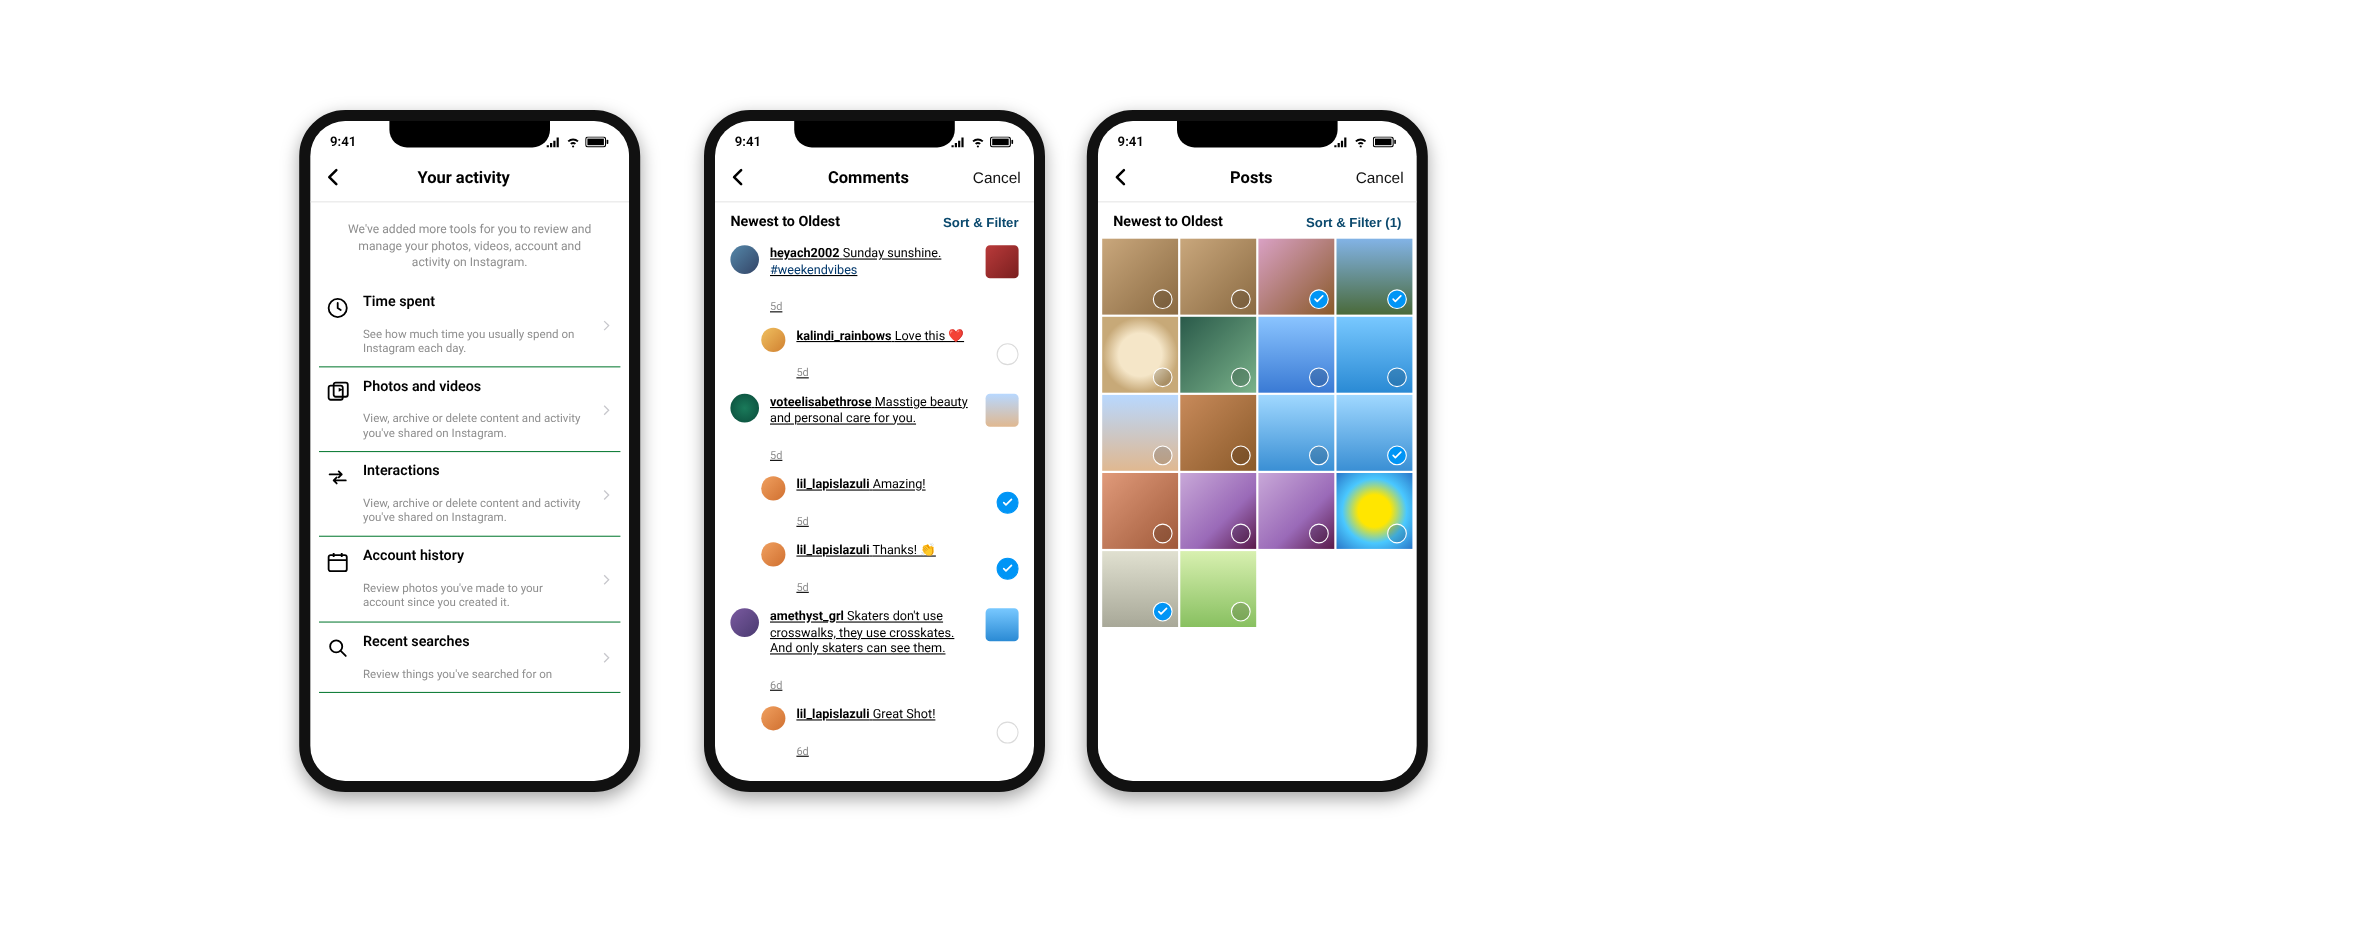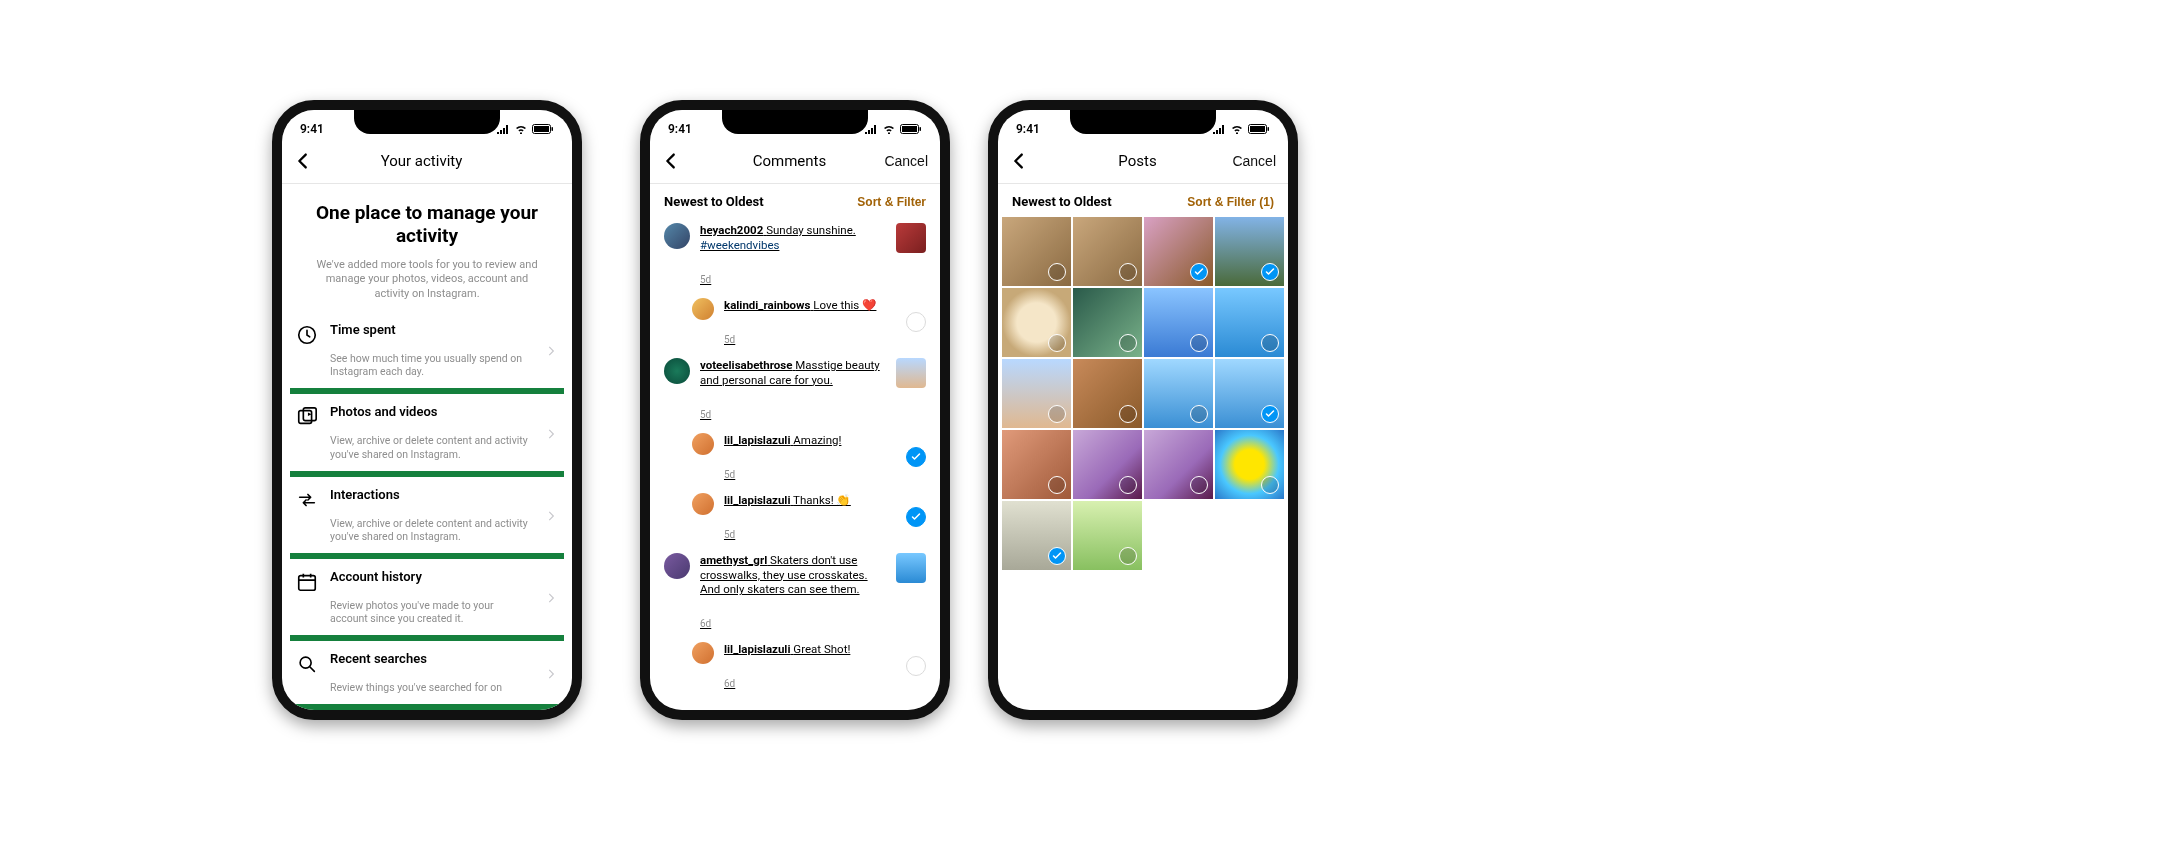--- a/index.html
+++ b/index.html
@@ -60,21 +60,21 @@
       padding: 4px 10px 10px;
       border-bottom: 1px solid #e6e6e6;
       position: relative;
       min-height: 40px;
     }
     .nav-title {
       position: absolute;
       left: 0; right: 11px;
       text-align: center;
       font-size: 15px;
-      font-weight: 400;
+      font-weight: 700;
       pointer-events: none;
     }
     .nav-cancel {
       position: absolute;
       right: 12px;
       font-size: 14px;
       color: #111;
       background: none; border: none;
       cursor: pointer;
     }
@@ -101,36 +101,36 @@
       padding: 0 8px;
     }
     .menu {
       padding: 0 8px;
     }
     .menu-item {
       display: flex;
       align-items: flex-start;
       gap: 12px;
       padding: 10px 6px;
-      border-bottom: 6px solid #15803d;
+      border-bottom: 1px solid #15803d;
     }
     .menu-item .icon {
       width: 22px; height: 22px;
       flex-shrink: 0;
       margin-top: 2px;
       color: #111;
     }
     .menu-item .txt { flex: 1; }
     .menu-item .title { font-size: 13px; font-weight: 600; }
     .menu-item .subtitle { font-size: 10.5px; color: #8e8e8e; margin-top: 15px; line-height: 1.25; }
     .menu-item .chev { width: 14px; height: 14px; color: #c7c7cc; align-self: center; }
     
     .subheader { display: flex; justify-content: space-between; align-items: center; padding: 10px 14px 8px; }
     .subheader .sort-label { font-size: 13px; font-weight: 700; }
-    .subheader .sort-btn { font-size: 12px; font-weight: 600; color: #a16207; background: none; border: none; cursor: pointer; }
+    .subheader .sort-btn { font-size: 12px; font-weight: 600; color: #0c4a6e; background: none; border: none; cursor: pointer; }
     .comments { padding: 0 14px; }
     .cmt {
       display: flex;
       gap: 10px;
       padding: 6px 0;
       align-items: flex-start;
       text-decoration: underline;
     }
     .cmt.reply { padding-left: 28px; }
     .cmt .avatar {
@@ -214,21 +214,20 @@
       </div>
       <div class="navbar">
         <button class="nav-back">
           <svg width="22" height="22" viewBox="0 0 24 24">
               <path fill="none" stroke="#000" stroke-width="2.5" stroke-linecap="round" stroke-linejoin="round" d="M15 5l-7 7 7 7"></path>
             </svg>
         </button>
         <div class="nav-title">Your activity</div>
       </div>
       <div class="hero">
-        <h1>One place to manage your activity</h1>
         <p>We've added more tools for you to review and manage your photos, videos, account and activity on Instagram.</p>
       </div>
       <div class="menu">
 
       <div class="menu-item">
     <span class="icon"><svg viewBox="0 0 24 24" width="22" height="22">
                 <circle cx="12" cy="12" r="9" fill="none" stroke="#000" stroke-width="1.8"></circle>
                 <path d="M12 7v5l3 2" fill="none" stroke="#000" stroke-width="1.8" stroke-linecap="round"></path>
               </svg></span>
     <span class="txt">

